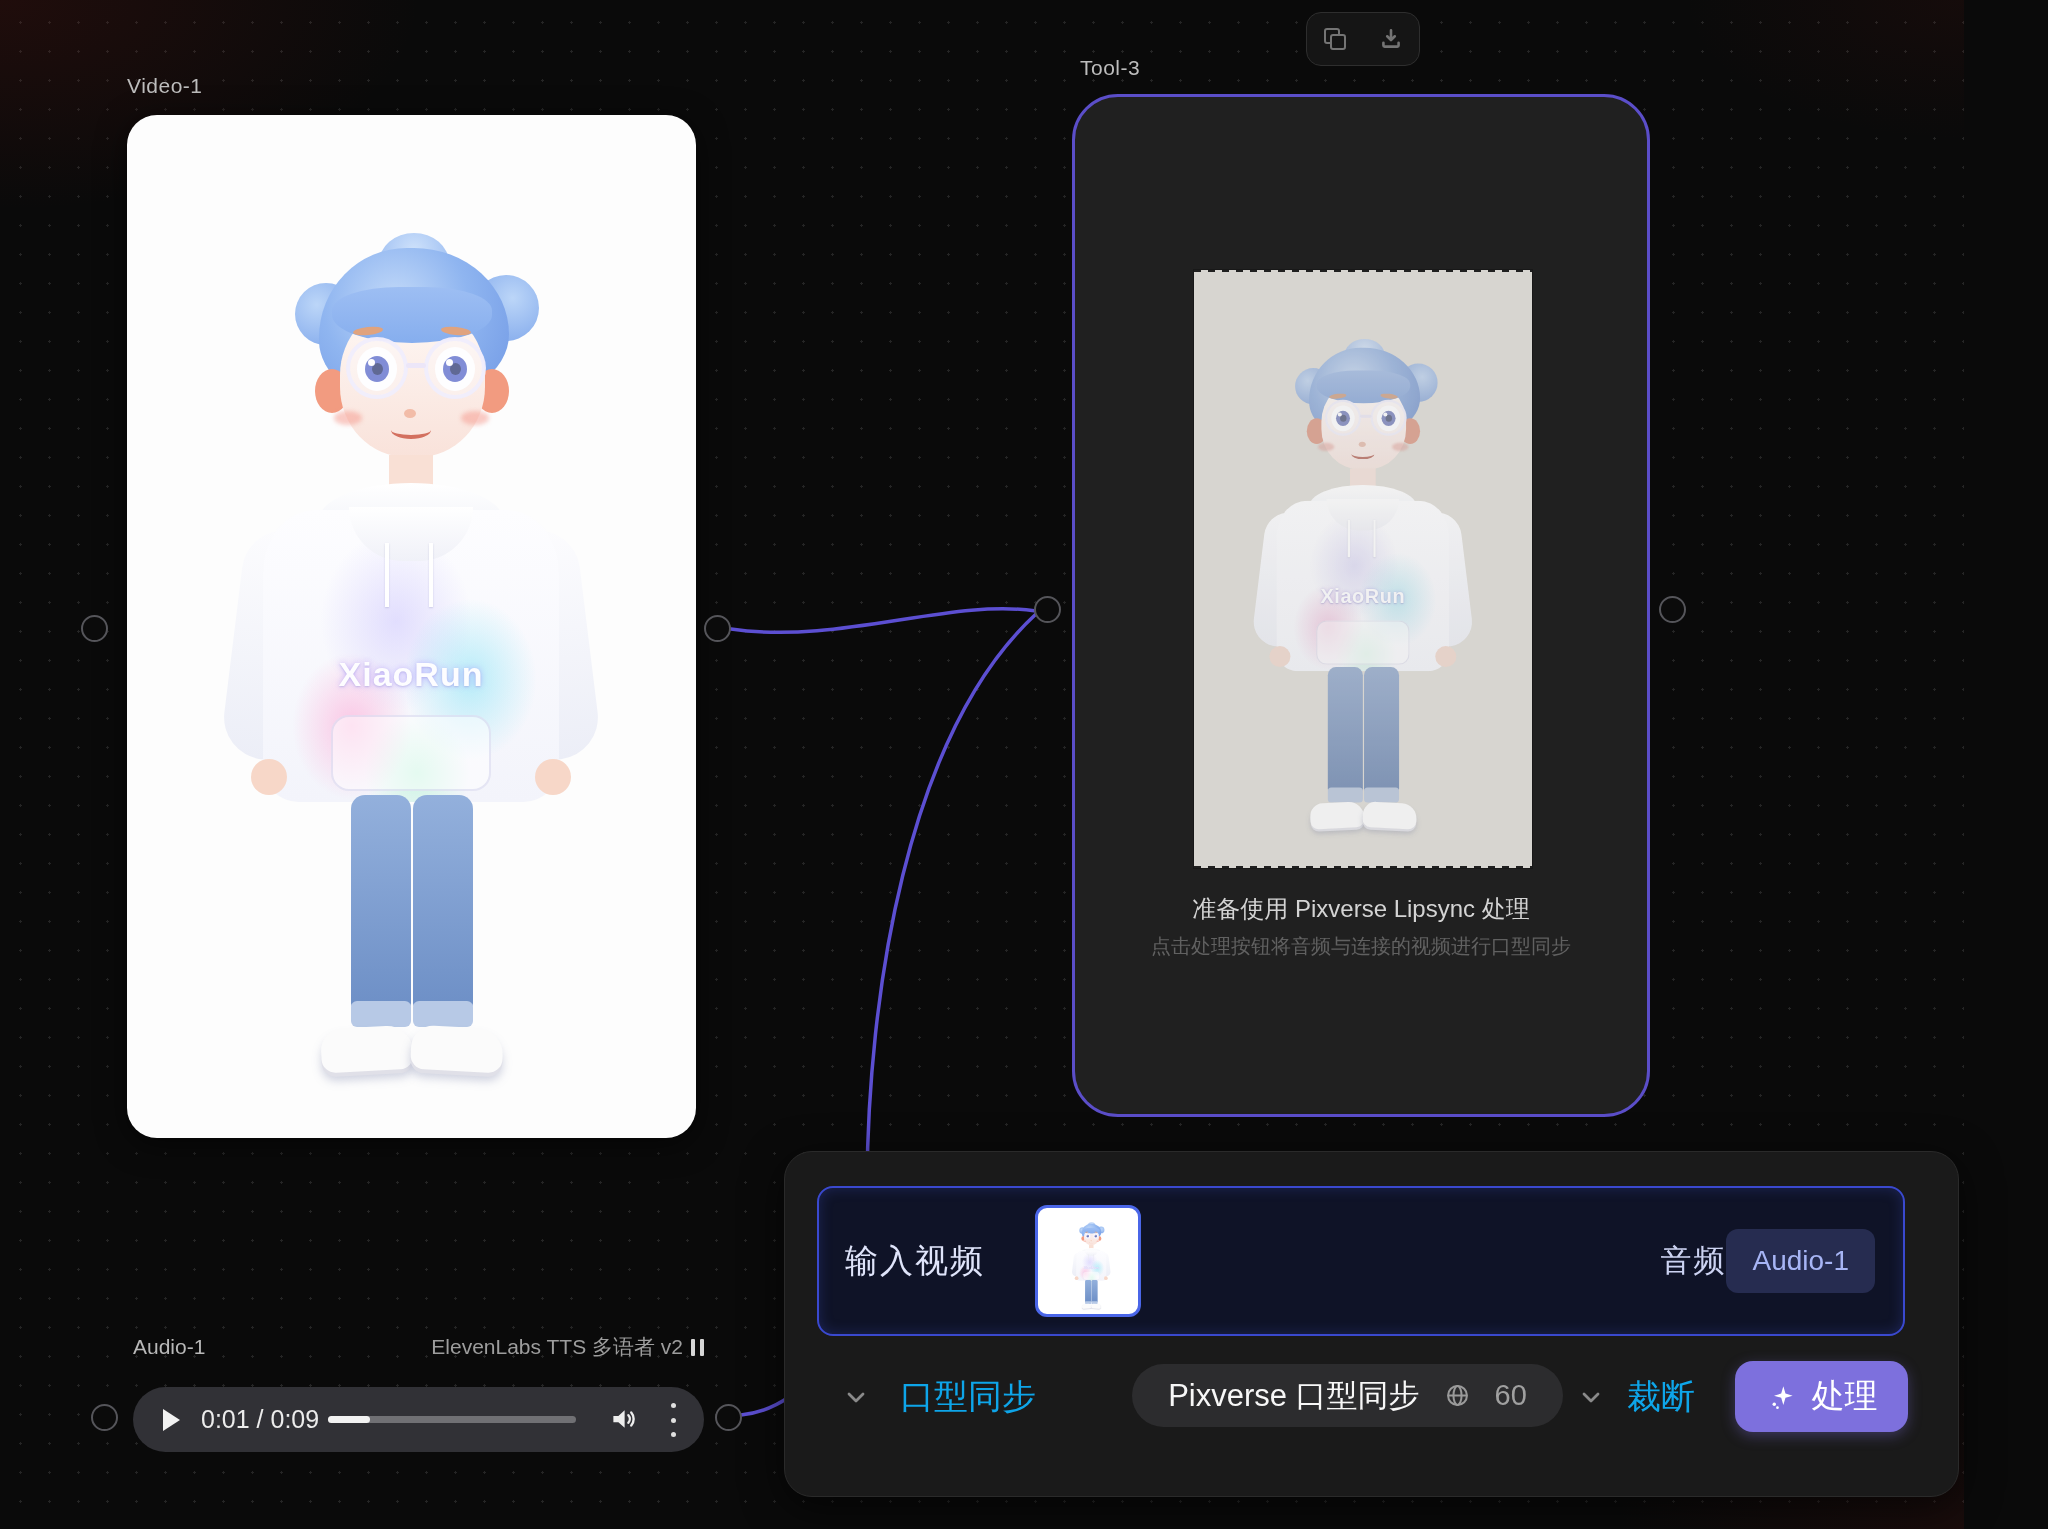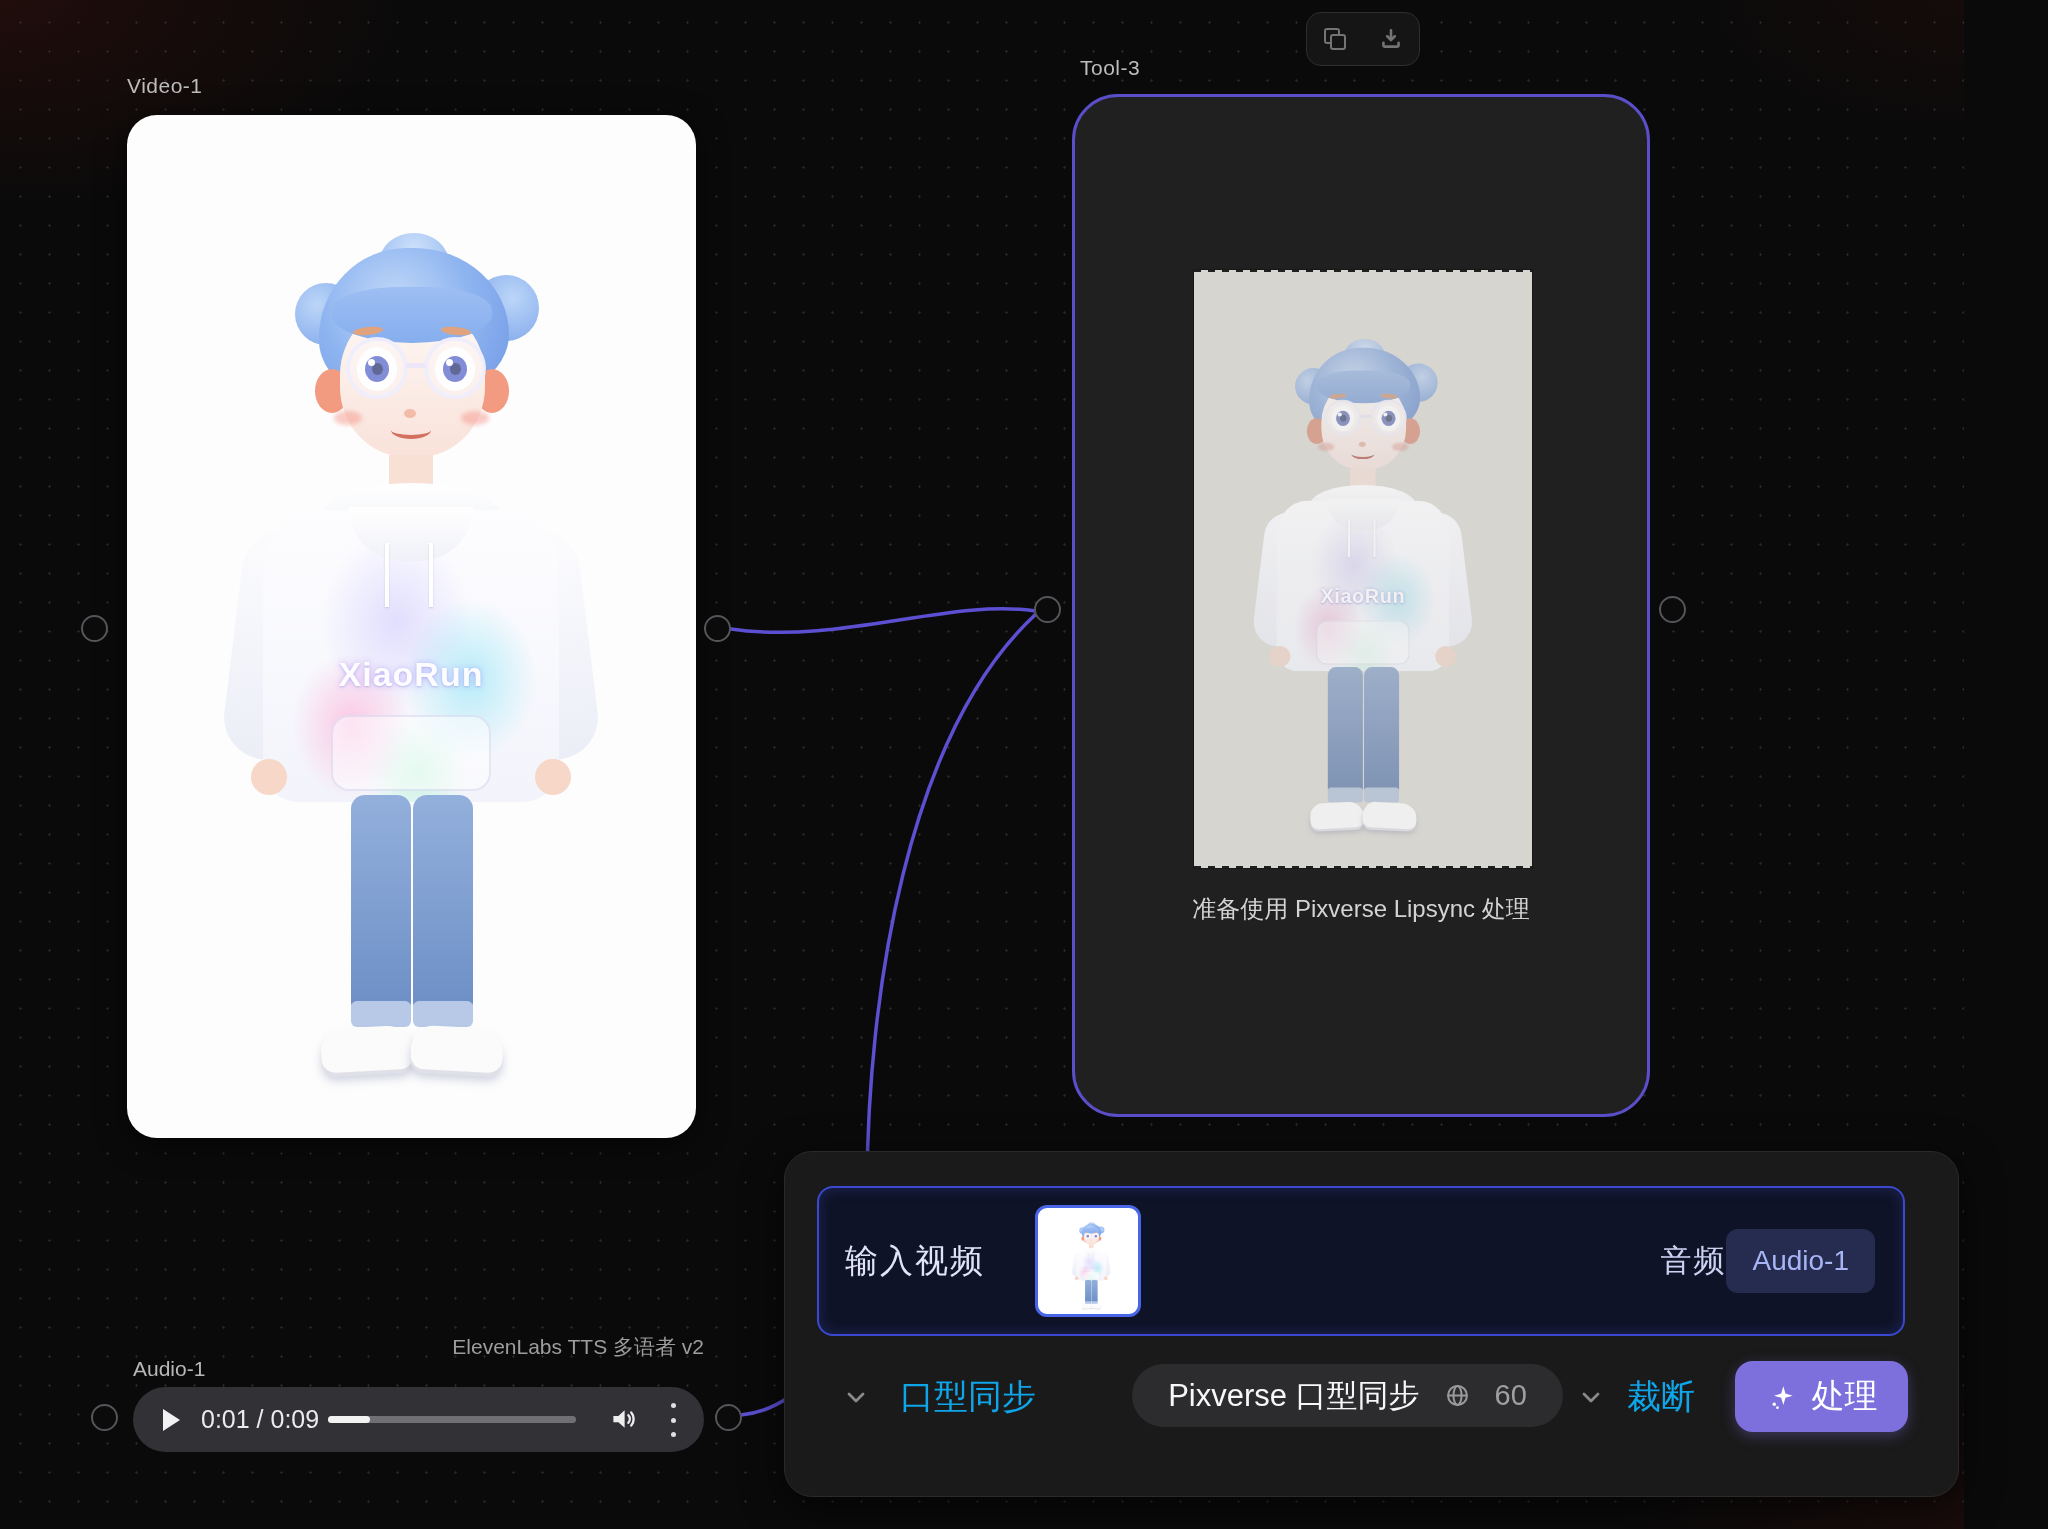--- a/index.html
+++ b/index.html
@@ -121,21 +121,21 @@
   .main-slot{left:0;top:0;}
   .preview-slot .char-box{transform:scale(0.584);filter:saturate(.7) contrast(.92) opacity(.92);}
   .preview-slot{left:3px;top:0;}
   .thumb-slot .char-box{transform:scale(0.103);}
   .thumb-slot{left:24px;top:2px;}
 
   
   .audio-top{position:absolute;left:133px;top:1333px;width:571px;z-index:2;
     display:flex;justify-content:space-between;align-items:center;}
   .audio-name{font-size:21px;color:#b8b8b8;}
-  .audio-src{font-size:21px;color:#9d9d9d;display:flex;align-items:center;gap:26px;flex-direction:column;}
+  .audio-src{font-size:21px;color:#9d9d9d;display:flex;align-items:center;gap:8px;}
   .pause-bars{display:flex;gap:5px;}
   .pause-bars i{display:block;width:4px;height:17px;background:#d6d6d6;border-radius:1px;}
   .player{position:absolute;left:133px;top:1387px;width:571px;height:65px;z-index:2;
     background:#313136;border-radius:33px;display:flex;align-items:center;}
   .play-btn{margin-left:30px;width:0;height:0;border-left:17px solid #f2f2f2;cursor:pointer;
     border-top:11px solid transparent;border-bottom:11px solid transparent;}
   .time{margin-left:21px;font-size:25px;color:#ececec;white-space:nowrap;}
   .track{position:absolute;left:195px;top:29px;width:248px;height:7px;border-radius:4px;
     background:#707074;cursor:pointer;}
   .track-fill{height:7px;border-radius:4px;background:#f2f2f2;}
@@ -299,20 +299,21 @@
     <div class="leg l"></div>
             <div class="leg r"></div>
     <div class="cuff l"></div>
             <div class="cuff r"></div>
     <div class="shoe l"></div>
             <div class="shoe r"></div>
   </div>
 </div>
     </div>
     <div class="status-title">准备使用 Pixverse Lipsync 处理</div>
+    <div class="status-sub">点击处理按钮将音频与连接的视频进行口型同步</div>
   </div>
 
   <div class="port" style="left:81px;top:615px;"></div>
   <div class="port" style="left:704px;top:615px;"></div>
   <div class="port" style="left:1034px;top:596px;"></div>
   <div class="port" style="left:1659px;top:596px;"></div>
   <div class="port" style="left:91px;top:1404px;"></div>
   <div class="port" style="left:715px;top:1404px;"></div>
 
   <div class="audio-top">

